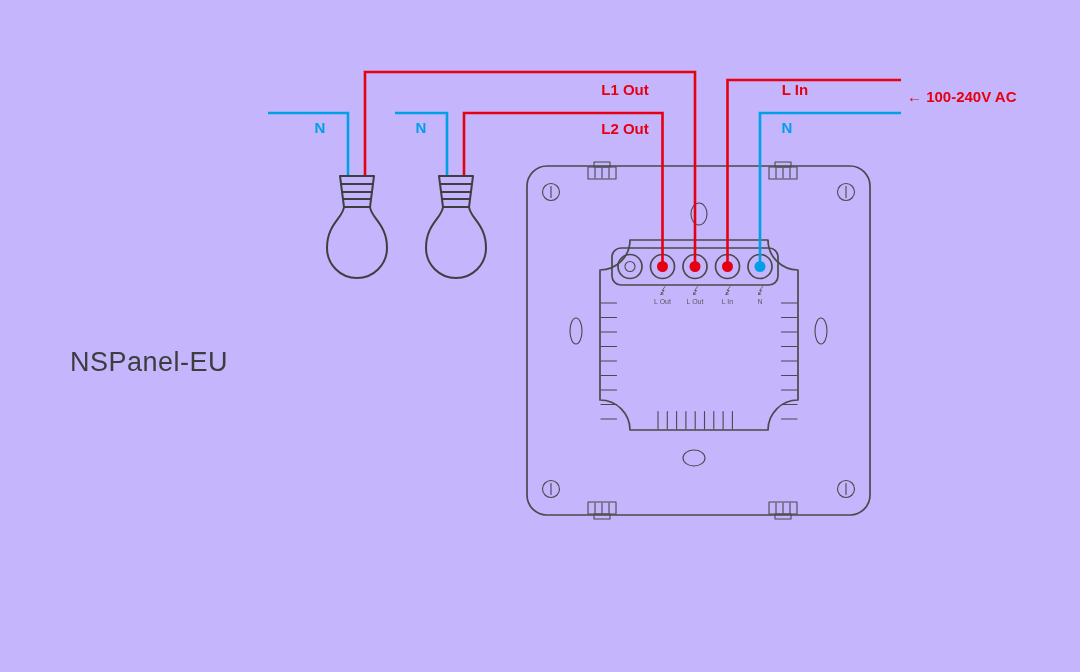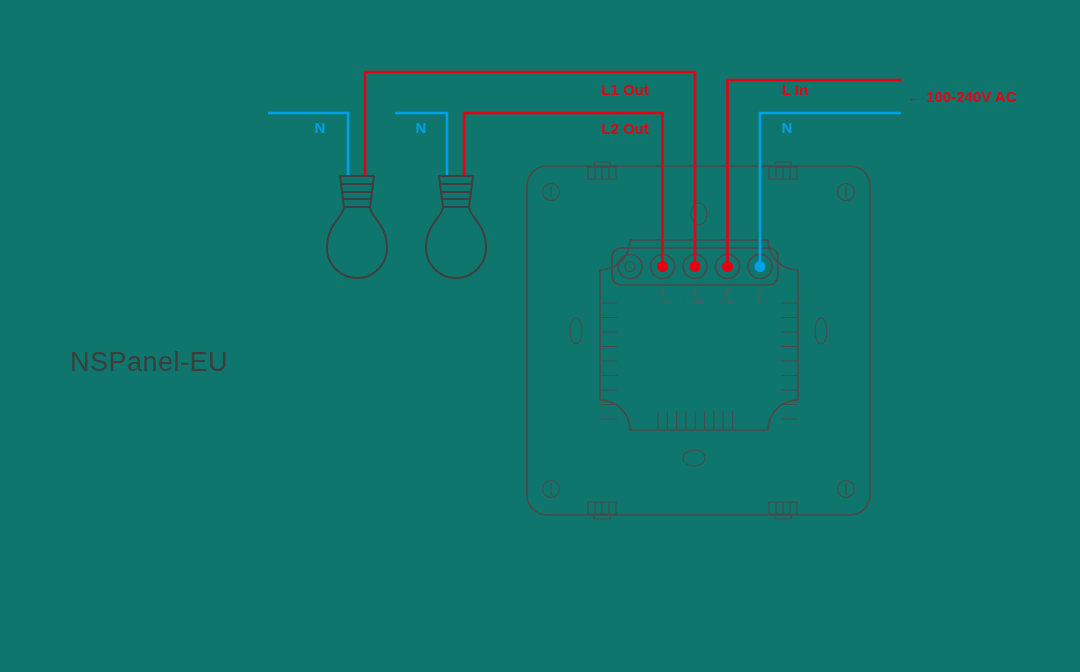--- a/index.html
+++ b/index.html
@@ -1,16 +1,16 @@
 <!DOCTYPE html>
 <html><head>
 <meta charset="utf-8">
 <style>
   html,body{margin:0;padding:0;background:#ffffff;}
-  .stage{position:relative;width:1080px;height:672px;background:#0f766e;overflow:hidden;}
+  .stage{position:relative;width:1080px;height:672px;background:#c4b5fd;overflow:hidden;}
   svg{display:block;}
   .outline{stroke:#4a4a4a;stroke-width:1.7;fill:none;stroke-linecap:round;stroke-linejoin:round;}
   .outline-thin{stroke:#4a4a4a;stroke-width:1.1;fill:none;stroke-linecap:round;stroke-linejoin:round;}
   .bulb{stroke:#3f3f3f;stroke-width:2;fill:none;stroke-linecap:round;stroke-linejoin:round;}
   .wire{fill:none;stroke-width:2.6;stroke-linecap:butt;stroke-linejoin:miter;}
   .wire-live{stroke:#e60012;}
   .wire-neutral{stroke:#00a0e9;}
   .dot-live{fill:#e60012;stroke:none;}
   .dot-neutral{fill:#00a0e9;stroke:none;}
   text{font-family:"Liberation Sans","DejaVu Sans",sans-serif;}

